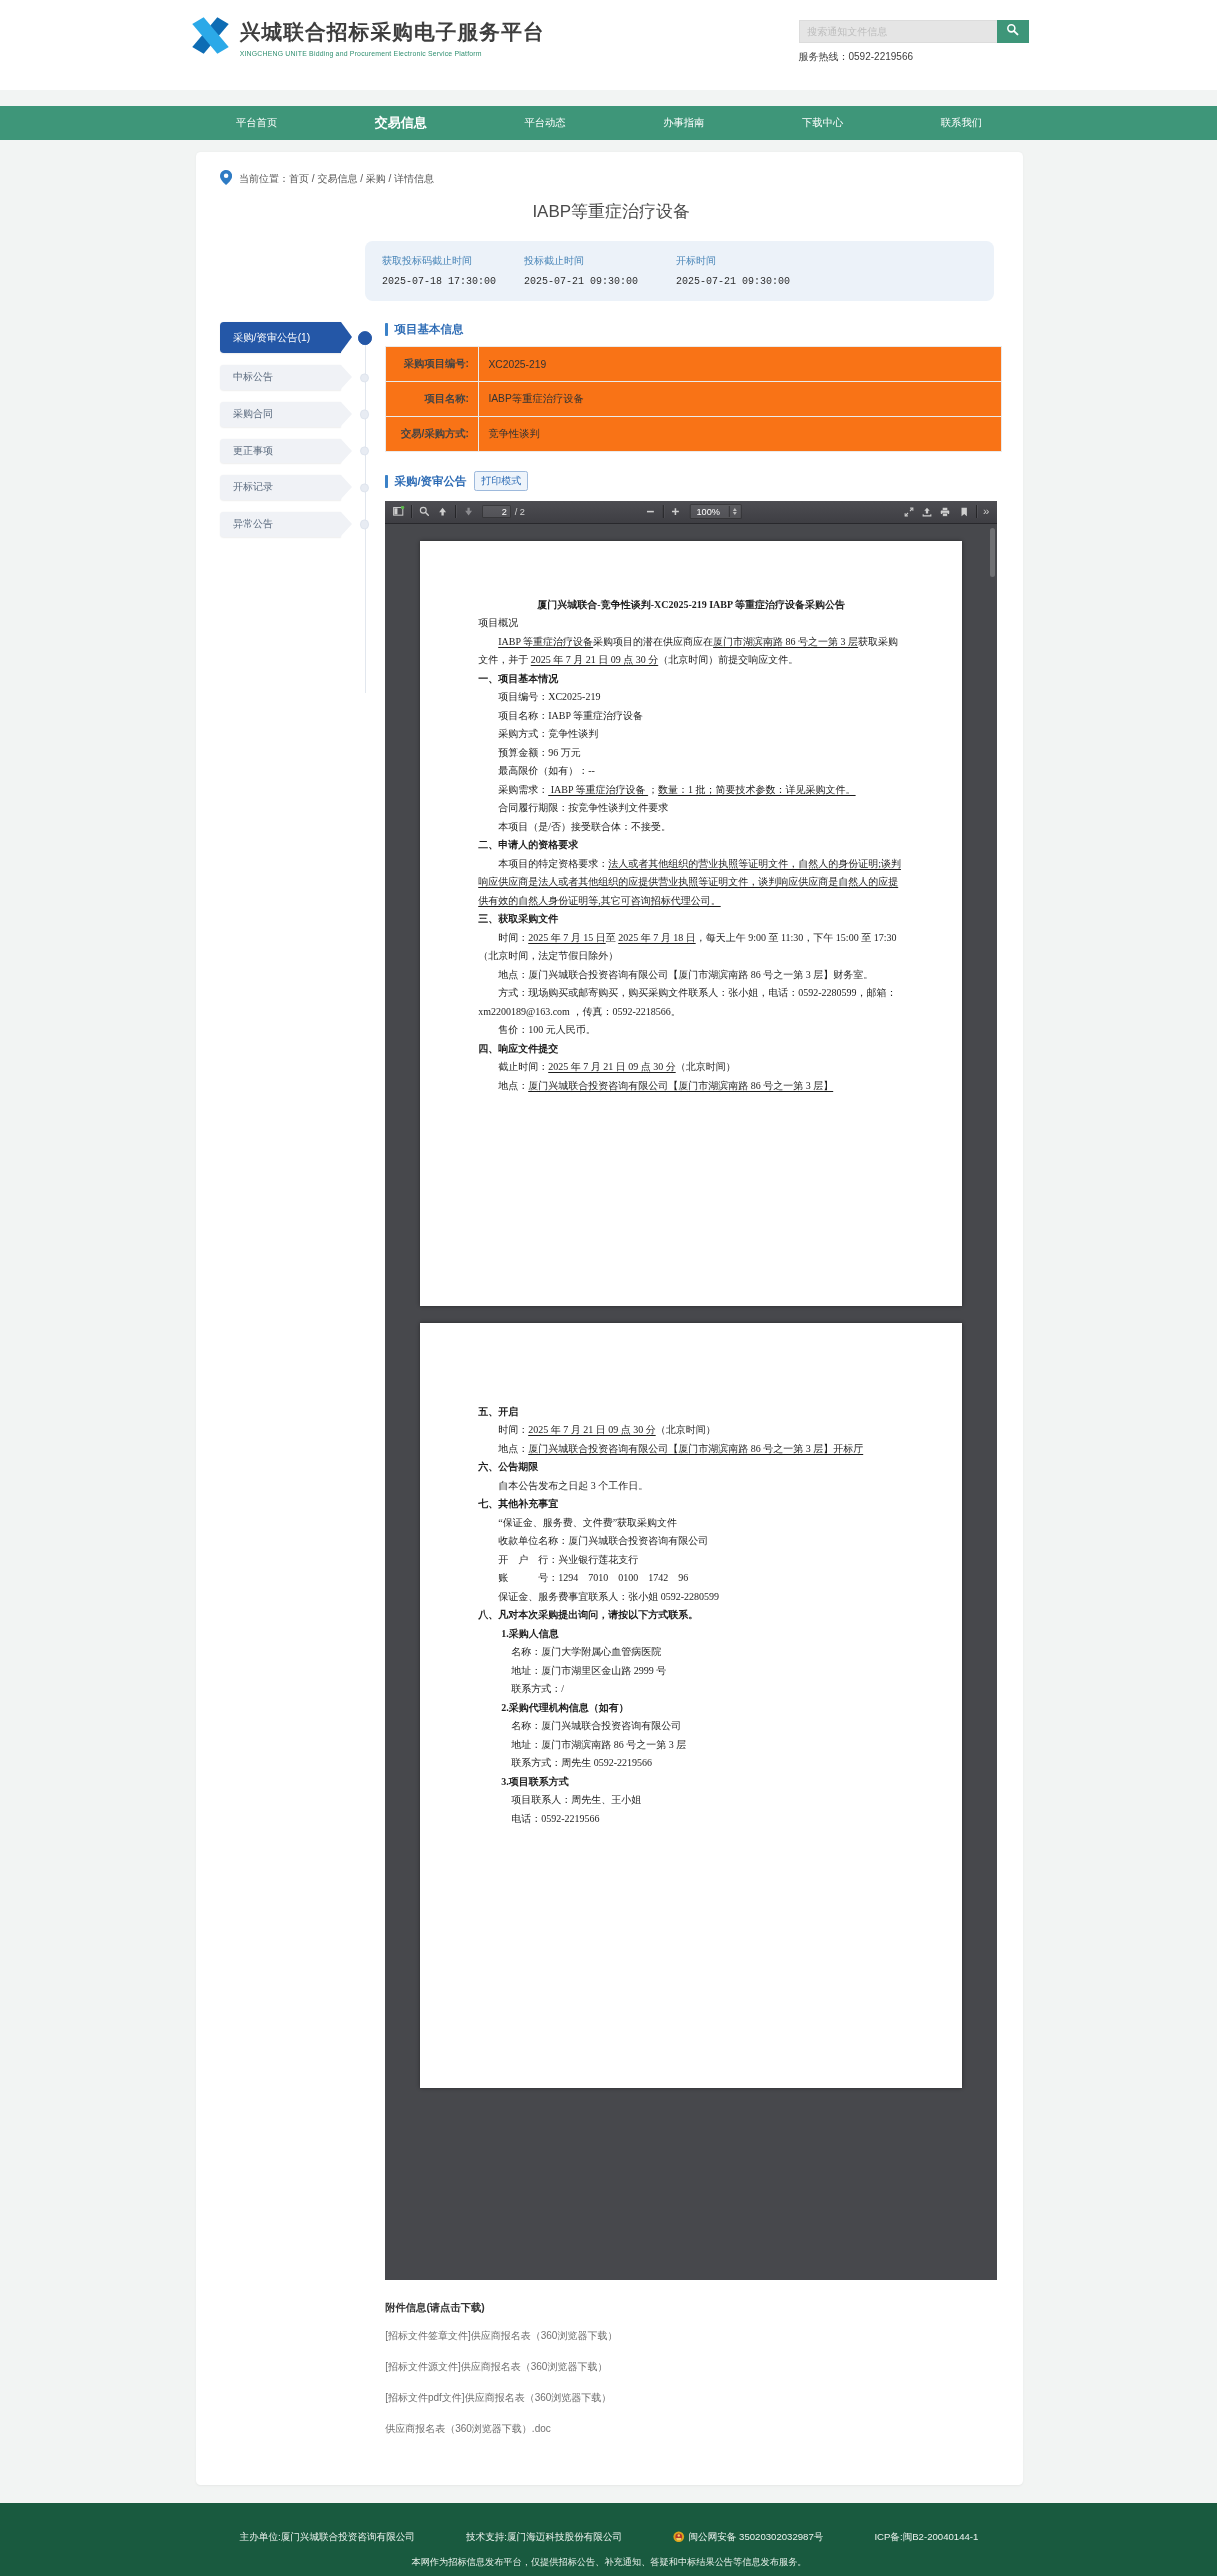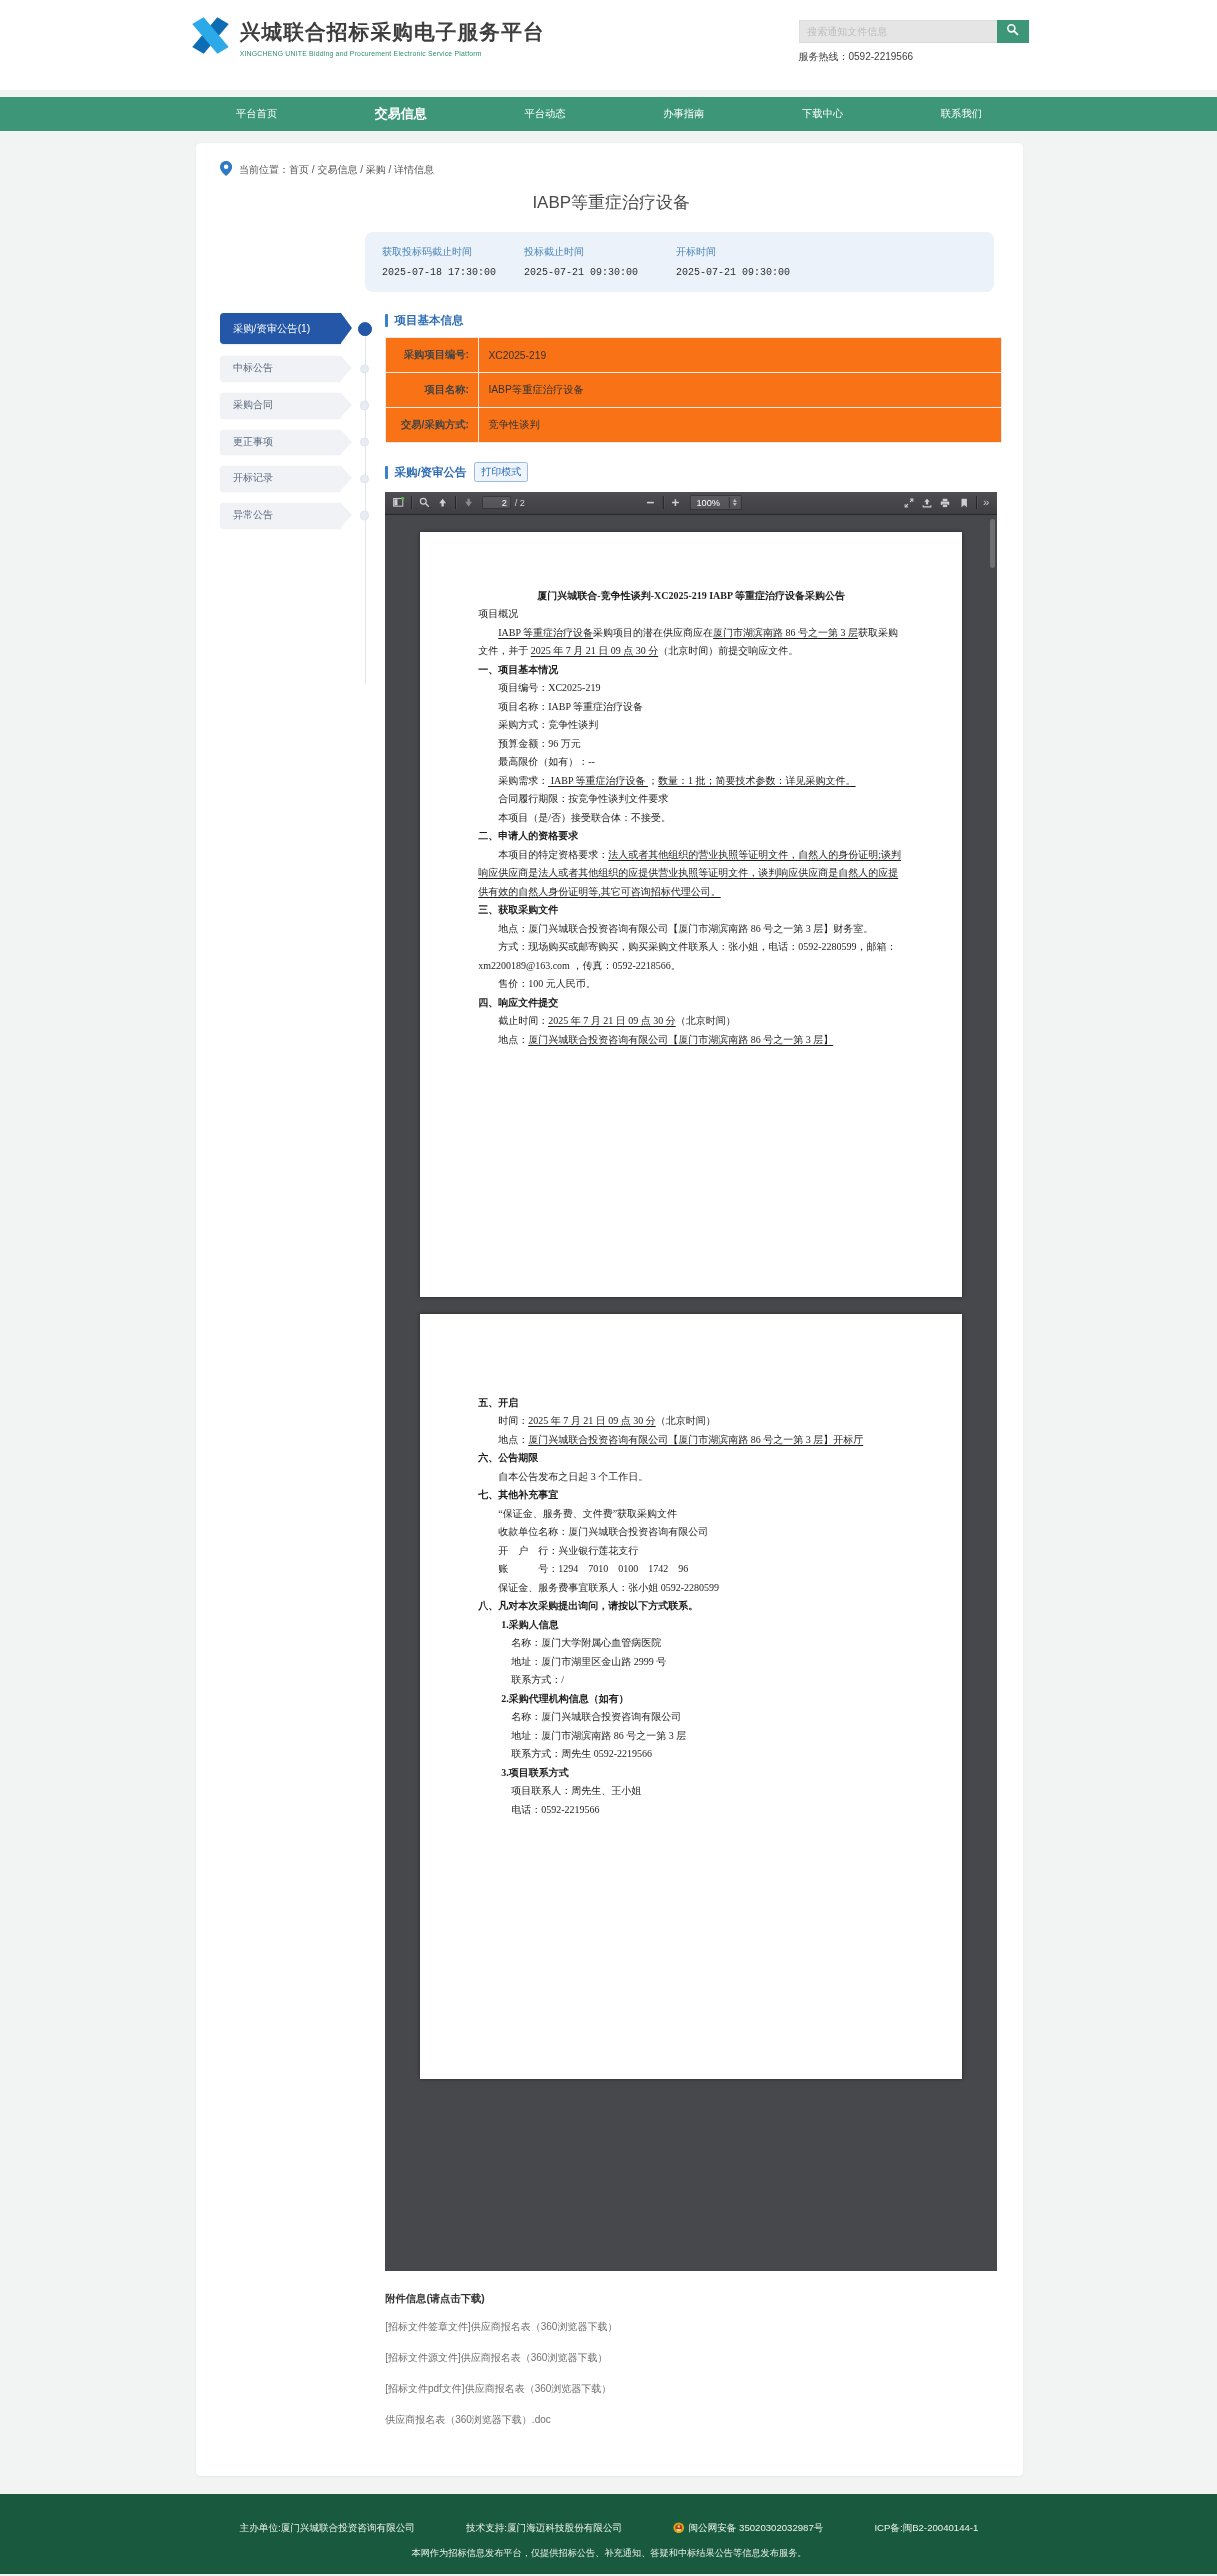--- a/index.html
+++ b/index.html
@@ -15,21 +15,21 @@
   .logo-sub { font-size:6.9px; color:#2f8f70; letter-spacing:0.2px; margin-top:3.8px; }
   .header-right { width:230px; padding-top:4.6px; }
   .search-row { display:flex; height:23px; }
   .search-input { flex:1; border:0.8px solid #dcdcdc; border-right:none; padding:0 7.7px; font-size:10px; color:#333; outline:none; background:#e5e5e5; }
   .search-input::placeholder { color:#bdbdbd; }
   .search-btn { width:32px; background:#3e9679; border:none; display:flex; align-items:center; justify-content:center; cursor:pointer; }
   .hotline { font-size:10px; color:#3c3c3c; margin-top:6.9px; }
 
   
   .nav { background:#3e9679; height:34px; }
-  .nav-inner { width:834px; margin:7px auto; display:flex; align-items:center; justify-content:space-between; height:100%; padding:0 44px;text-align:right; }
+  .nav-inner { width:834px; margin:16px auto; display:flex; align-items:center; justify-content:space-between; height:100%; padding:0 44px;text-align:right; }
   .nav-item { color:#fff; font-size:10.3px; cursor:pointer; white-space:nowrap; }
   .nav-item.active { font-size:13px; font-weight:bold; }
 
   
   .card { width:827px; margin:12.2px auto 18.4px; background:#fff; border-radius:4.6px; padding:12.2px 20px 32px 24.5px; box-shadow:0 0.8px 2.3px rgba(0,0,0,.05); }
   .breadcrumb { display:flex; align-items:center; gap:6.9px; font-size:10px; color:#555; margin:6.1px 0 1.5px; }
   .page-title { text-align:center; font-size:17px; color:#4a4a4a; margin:12.2px 0 18.4px; font-weight:400; }
 
   .time-box { background:#ecf2f9; border-radius:7.7px; margin-left:145px; width:629px; padding:12.2px 0 13.8px 17px; display:flex;font-family:Liberation Mono, monospace; }
   .ti-col { }
@@ -335,20 +335,21 @@
                   <p class="doc-p doc-indent"><span>项目名称：IABP 等重症治疗设备</span></p>
                   <p class="doc-p doc-indent"><span>采购方式：竞争性谈判</span></p>
                   <p class="doc-p doc-indent"><span>预算金额：96 万元</span></p>
                   <p class="doc-p doc-indent"><span>最高限价（如有）：--</span></p>
                   <p class="doc-p doc-indent"><span>采购需求：</span><span class="u"> IABP 等重症治疗设备 </span><span>；</span><span class="u">数量：1 批；简要技术参数：详见采购文件。</span></p>
                   <p class="doc-p doc-indent"><span>合同履行期限：按竞争性谈判文件要求</span></p>
                   <p class="doc-p doc-indent"><span>本项目（是/否）接受联合体：不接受。</span></p>
                   <p class="doc-h"><span>二、申请人的资格要求</span></p>
                   <p class="doc-p doc-indent"><span>本项目的特定资格要求：</span><span class="u">法人或者其他组织的营业执照等证明文件，自然人的身份证明;谈判响应供应商是法人或者其他组织的应提供营业执照等证明文件，谈判响应供应商是自然人的应提供有效的自然人身份证明等,其它可咨询招标代理公司。</span></p>
                   <p class="doc-h"><span>三、获取采购文件</span></p>
+                  <p class="doc-p doc-indent"><span>时间：</span><span class="u">2025 年 7 月 15 日</span><span>至 </span><span class="u">2025 年 7 月 18 日</span><span>，每天上午 9:00 至 11:30，下午 15:00 至 17:30（北京时间，法定节假日除外）</span></p>
                   <p class="doc-p doc-indent"><span>地点：厦门兴城联合投资咨询有限公司【厦门市湖滨南路 86 号之一第 3 层】财务室。</span></p>
                   <p class="doc-p doc-indent"><span>方式：现场购买或邮寄购买，购买采购文件联系人：张小姐，电话：0592-2280599，邮箱：xm2200189@163.com ，传真：0592-2218566。</span></p>
                   <p class="doc-p doc-indent"><span>售价：100 元人民币。</span></p>
                   <p class="doc-h"><span>四、响应文件提交</span></p>
                   <p class="doc-p doc-indent"><span>截止时间：</span><span class="u">2025 年 7 月 21 日 09 点 30 分</span><span>（北京时间）</span></p>
                   <p class="doc-p doc-indent"><span>地点：</span><span class="u">厦门兴城联合投资咨询有限公司【厦门市湖滨南路 86 号之一第 3 层】</span></p>
                 </div>
                 <div class="pdf-page pdf-page-2">
                   <p class="doc-h"><span>五、开启</span></p>
                   <p class="doc-p doc-indent"><span>时间：</span><span class="u">2025 年 7 月 21 日 09 点 30 分</span><span>（北京时间）</span></p>

